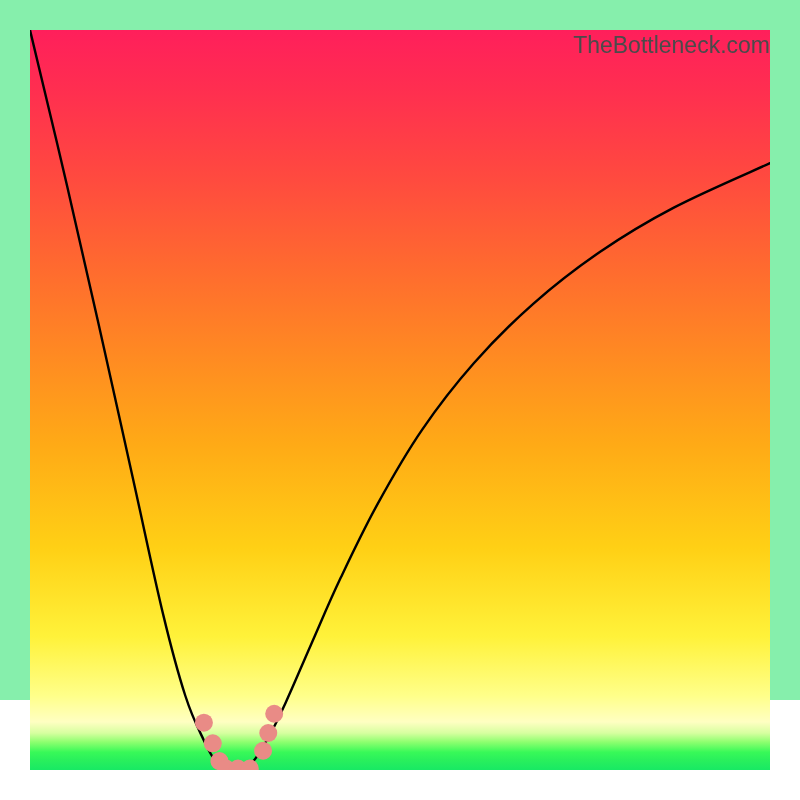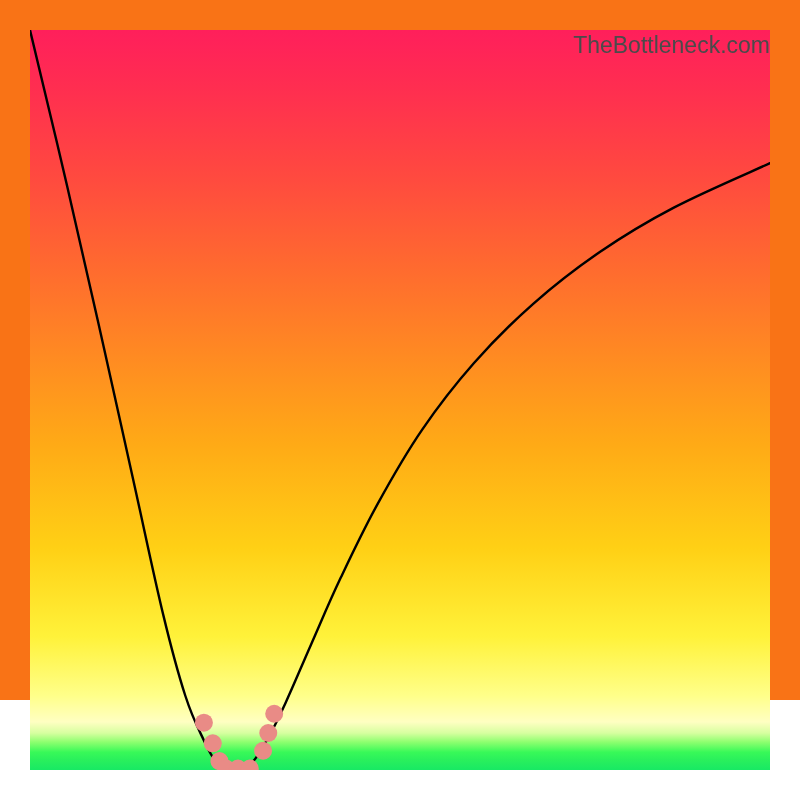--- a/index.html
+++ b/index.html
@@ -6,21 +6,21 @@
     margin: 0;
     padding: 0;
     width: 800px;
     height: 800px;
     overflow: hidden;
     font-family: Arial, Helvetica, sans-serif;
   }
   .frame {
     width: 800px;
     height: 700px;
-    background: #f97316;
+    background: #86efac;
     position: relative;
   }
   .plot-area {
     position: absolute;
     left: 30px;
     top: 30px;
     width: 740px;
     height: 740px;
     overflow: hidden;
   }

